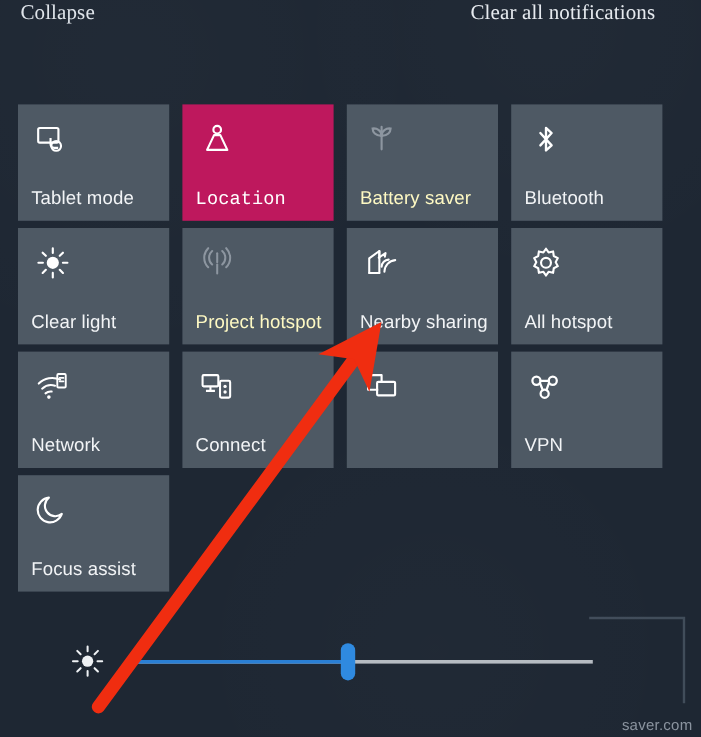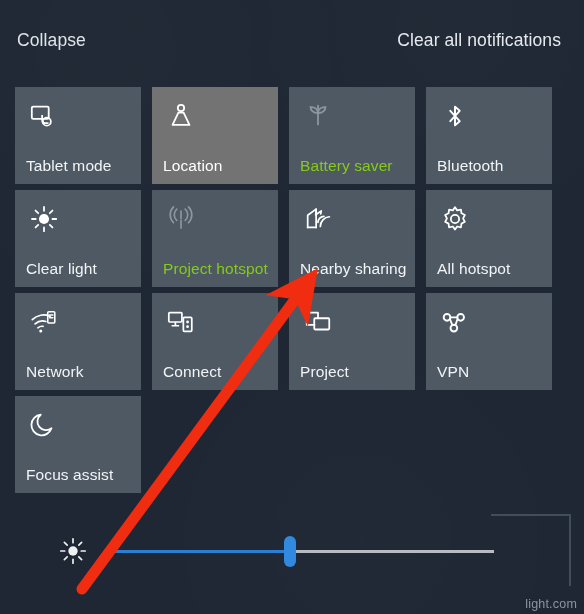--- a/index.html
+++ b/index.html
@@ -20,26 +20,27 @@
     background:
       radial-gradient(circle at 18% 8%, rgba(255,255,255,0.016), transparent 36%),
       radial-gradient(circle at 78% 4%, rgba(255,255,255,0.014), transparent 30%),
       radial-gradient(circle at 62% 88%, rgba(255,255,255,0.012), transparent 34%);
     pointer-events: none;
   }
 
   
   .top-bar {
     position: absolute;
-    top: 0; left: 0; right: 3px;
+    top: 0; left: 0; right: 18px;
     height: 80px;
     display: flex;
-    align-items: center;
+    align-items: flex-start;
     justify-content: space-between;
     padding: 0 20px 0 17px;
+    font-family: Liberation Serif, serif;
   }
   .top-link {
     color: #dfe4ea;
     font-size: 17.5px;
     letter-spacing: .1px;
     white-space: nowrap;
     cursor: pointer;
   }
   .top-link.right { color: #e6eaef; }
 
@@ -55,21 +56,21 @@
     column-gap: 11px;
     row-gap: 6px;
   }
 
   .tile {
     position: relative;
     background: #4e5964;
     overflow: hidden;
     cursor: pointer;
   }
-  .tile.active   { background: #737373; }
+  .tile.active   { background: #be185d; font-family: Liberation Mono, monospace; }
   .tile.empty    { background: transparent; cursor: default; }
 
   .tile .tile-icon {
     position: absolute;
     top: 14px;
     left: 14px;
     width: 30px;
     height: 30px;
     display: block;
     color: #ffffff;
@@ -81,21 +82,21 @@
     position: absolute;
     left: 11px;
     bottom: 9px;
     right: 5px;
     color: #f2f4f6;
     font-size: 15.5px;
     letter-spacing: .1px;
     white-space: nowrap;
     overflow: hidden;
   }
-  .tile.dim .tile-label { color: #84cc16; }
+  .tile.dim .tile-label { color: #fef9c3; }
   .tile.active .tile-label { color: #ffffff; }
 
   .tile-icon svg { width: 100%; height: 100%; display: block; }
 
   
   .slider-row {
     position: absolute;
     left: 0; right: 0;
     top: 520px;
     height: 62px;
@@ -302,21 +303,20 @@
     <span class="tile-label">Connect</span>
   </div>
 
   <div class="tile">
     <span class="tile-icon">
       <svg viewBox="0 0 32 32" fill="none" stroke="currentColor" stroke-width="1.9" stroke-linejoin="round">
         <path d="M4 6 h12 v6 M4 6 v13 h9"></path>
         <rect x="12" y="12" width="16" height="12" rx="1"></rect>
       </svg>
     </span>
-    <span class="tile-label">Project</span>
   </div>
 
   <div class="tile">
     <span class="tile-icon">
       <svg viewBox="0 0 32 32" fill="none" stroke="currentColor" stroke-width="2" stroke-linecap="round" stroke-linejoin="round">
         <circle cx="7.5" cy="11" r="3.6"></circle>
         <circle cx="22" cy="11" r="3.6"></circle>
         <circle cx="14.8" cy="22.5" r="3.6"></circle>
         <path d="M10.6 13 L13.2 19.4 M18.6 13 L16.4 19.4 M11 11 h7.5"></path>
       </svg>
@@ -356,13 +356,13 @@
 
 <svg class="arrow-overlay" viewBox="0 0 584 614" width="584" height="614">
   <defs>
     <marker id="redhead" markerWidth="5.2" markerHeight="5.2" refX="2.1" refY="2.6" orient="auto" markerUnits="strokeWidth">
       <path d="M0.2,0.2 L5.0,2.6 L0.2,5.0 L1.5,2.6 Z" fill="#f02d10"></path>
     </marker>
   </defs>
   <line x1="82" y1="589" x2="299" y2="294" stroke="#f02d10" stroke-width="11" stroke-linecap="round" marker-end="url(#redhead)"></line>
 </svg>
 
-<div class="watermark">light.com</div>
+<div class="watermark">saver.com</div>
 
 </body></html>

